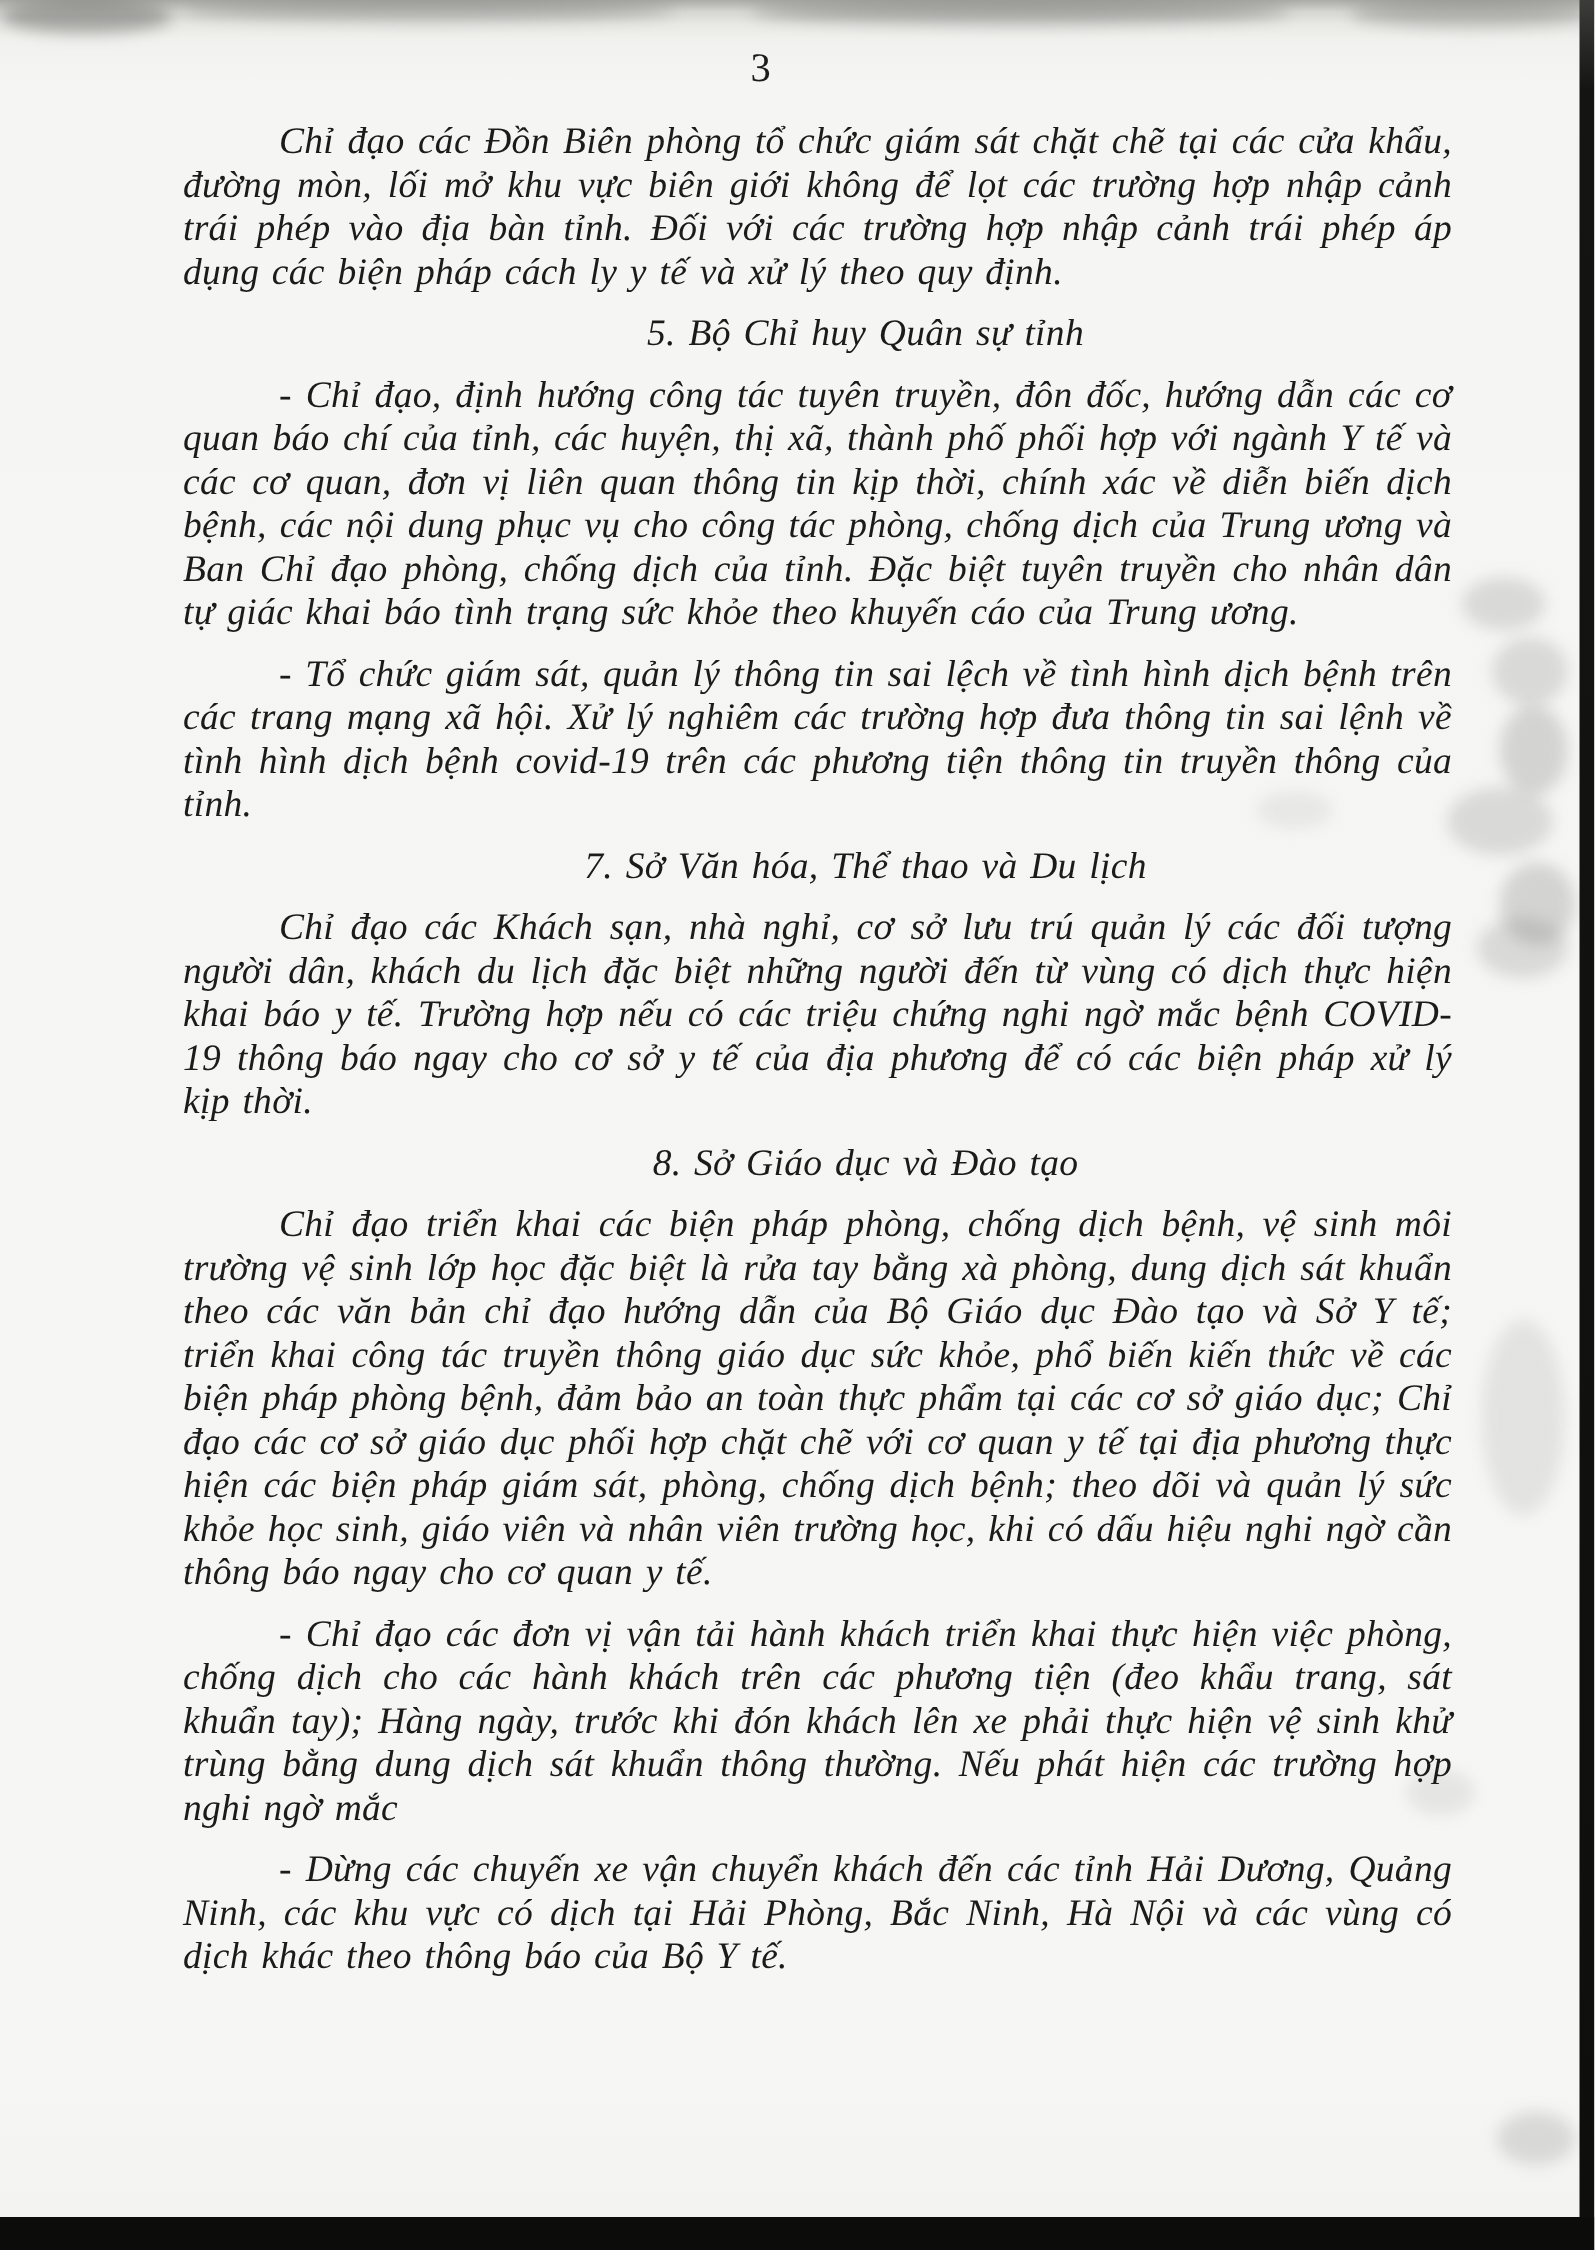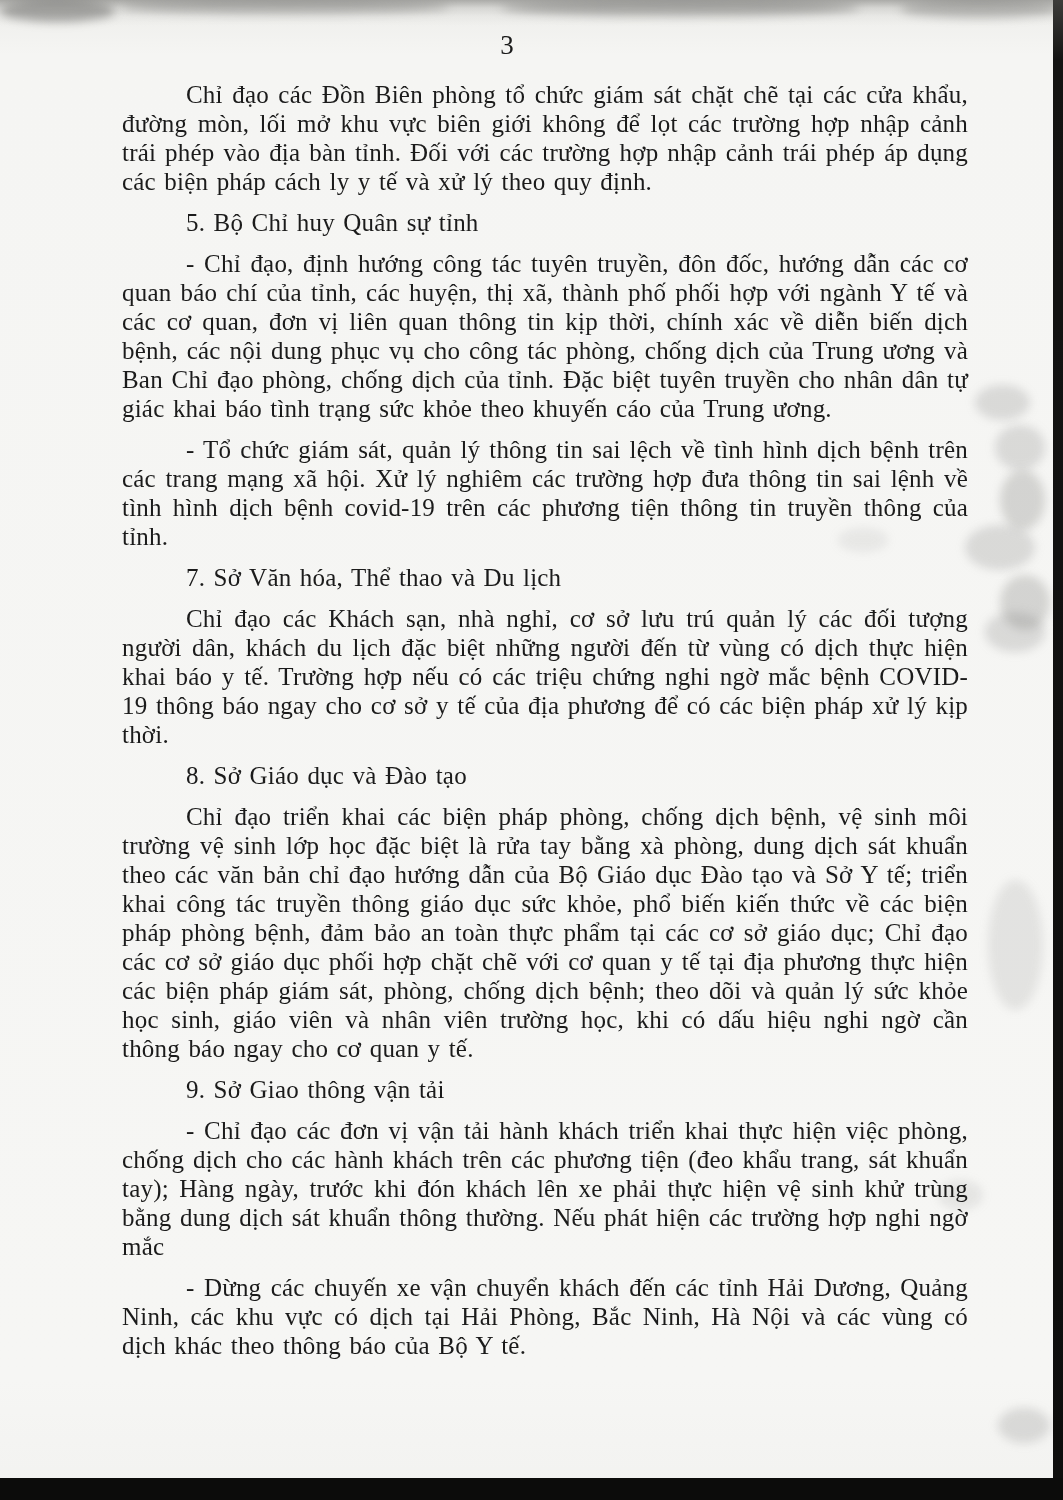--- a/index.html
+++ b/index.html
@@ -79,23 +79,24 @@
     width: 846px;
   }
   .content p {
     margin: 0 0 12px 0;
     font-size: 25px;
     line-height: 29px;
     text-align: justify;
     text-indent: 64px;
     letter-spacing: 0.2px;
     word-spacing: 2px;
+    font-style: italic;
   }
   .content p.heading {
-    text-align: left;
+    text-align: center;
   }
 </style>
 </head>
 <body>
 
 <div class="page">
 
   <div class="top-band"></div>
   <div class="blob b11"></div>
   <div class="blob b12"></div>
@@ -118,18 +119,17 @@
 
   <main class="content">
     <p class="para">Chỉ đạo các Đồn Biên phòng tổ chức giám sát chặt chẽ tại các cửa khẩu, đường mòn, lối mở khu vực biên giới không để lọt các trường hợp nhập cảnh trái phép vào địa bàn tỉnh. Đối với các trường hợp nhập cảnh trái phép áp dụng các biện pháp cách ly y tế và xử lý theo quy định.</p>
     <p class="heading">5. Bộ Chỉ huy Quân sự tỉnh</p>
     <p class="para">- Chỉ đạo, định hướng công tác tuyên truyền, đôn đốc, hướng dẫn các cơ quan báo chí của tỉnh, các huyện, thị xã, thành phố phối hợp với ngành Y tế và các cơ quan, đơn vị liên quan thông tin kịp thời, chính xác về diễn biến dịch bệnh, các nội dung phục vụ cho công tác phòng, chống dịch của Trung ương và Ban Chỉ đạo phòng, chống dịch của tỉnh. Đặc biệt tuyên truyền cho nhân dân tự giác khai báo tình trạng sức khỏe theo khuyến cáo của Trung ương.</p>
     <p class="para">- Tổ chức giám sát, quản lý thông tin sai lệch về tình hình dịch bệnh trên các trang mạng xã hội. Xử lý nghiêm các trường hợp đưa thông tin sai lệnh về tình hình dịch bệnh covid-19 trên các phương tiện thông tin truyền thông của tỉnh.</p>
     <p class="heading">7. Sở Văn hóa, Thể thao và Du lịch</p>
     <p class="para">Chỉ đạo các Khách sạn, nhà nghỉ, cơ sở lưu trú quản lý các đối tượng người dân, khách du lịch đặc biệt những người đến từ vùng có dịch thực hiện khai báo y tế. Trường hợp nếu có các triệu chứng nghi ngờ mắc bệnh COVID-19 thông báo ngay cho cơ sở y tế của địa phương để có các biện pháp xử lý kịp thời.</p>
     <p class="heading">8. Sở Giáo dục và Đào tạo</p>
     <p class="para">Chỉ đạo triển khai các biện pháp phòng, chống dịch bệnh, vệ sinh môi trường vệ sinh lớp học đặc biệt là rửa tay bằng xà phòng, dung dịch sát khuẩn theo các văn bản chỉ đạo hướng dẫn của Bộ Giáo dục Đào tạo và Sở Y tế; triển khai công tác truyền thông giáo dục sức khỏe, phổ biến kiến thức về các biện pháp phòng bệnh, đảm bảo an toàn thực phẩm tại các cơ sở giáo dục; Chỉ đạo các cơ sở giáo dục phối hợp chặt chẽ với cơ quan y tế tại địa phương thực hiện các biện pháp giám sát, phòng, chống dịch bệnh; theo dõi và quản lý sức khỏe học sinh, giáo viên và nhân viên trường học, khi có dấu hiệu nghi ngờ cần thông báo ngay cho cơ quan y tế.</p>
-    <p class="heading">9. Sở Giao thông vận tải</p>
     <p class="para">- Chỉ đạo các đơn vị vận tải hành khách triển khai thực hiện việc phòng, chống dịch cho các hành khách trên các phương tiện (đeo khẩu trang, sát khuẩn tay); Hàng ngày, trước khi đón khách lên xe phải thực hiện vệ sinh khử trùng bằng dung dịch sát khuẩn thông thường. Nếu phát hiện các trường hợp nghi ngờ mắc</p>
     <p class="para">- Dừng các chuyến xe vận chuyển khách đến các tỉnh Hải Dương, Quảng Ninh, các khu vực có dịch tại Hải Phòng, Bắc Ninh, Hà Nội và các vùng có dịch khác theo thông báo của Bộ Y tế.</p>
   </main>
 
 </div>
 
 </body></html>

